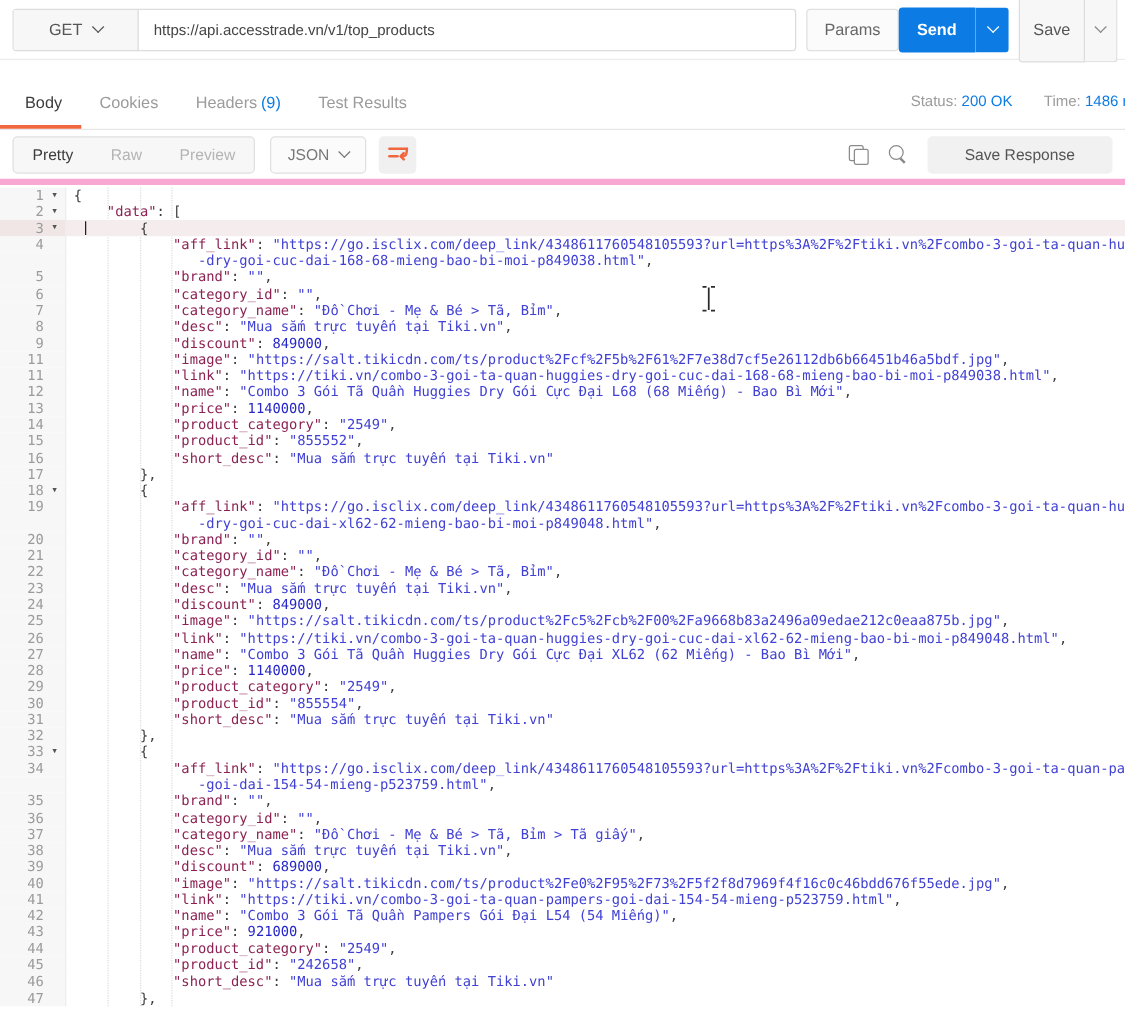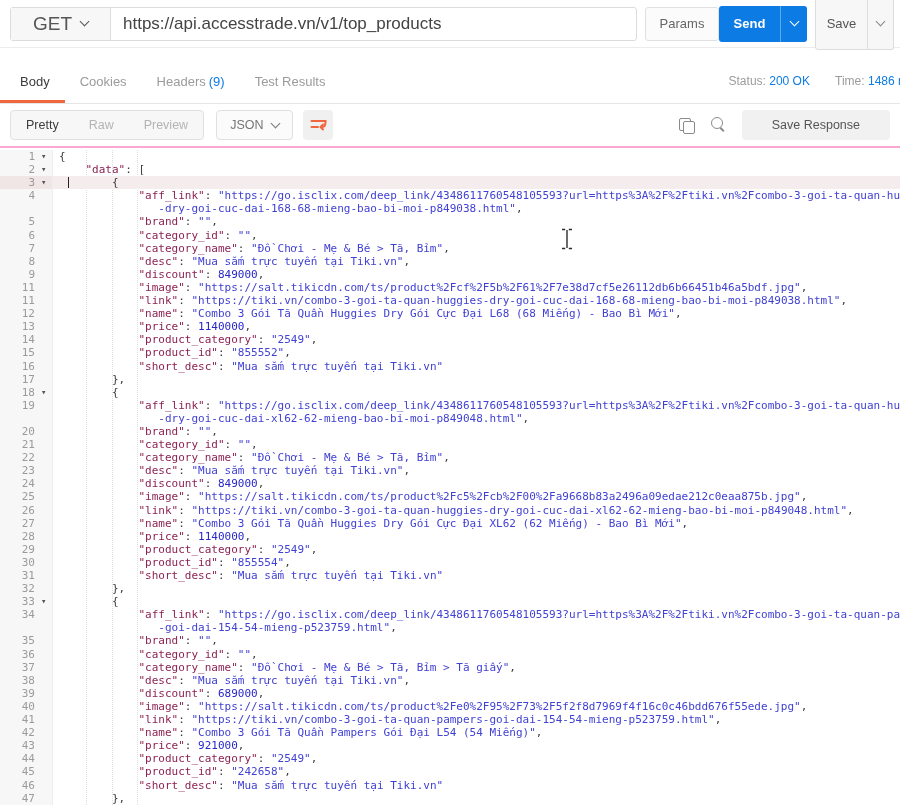--- a/index.html
+++ b/index.html
@@ -4,22 +4,22 @@
 <style>
   * { box-sizing: border-box; margin: 0; padding: 0; }
   html,body { width:900px; height:809px; overflow:hidden; background:#fff;
     font-family:"Liberation Sans", sans-serif; position:relative; }
 
   
   .topbar { height:48px; display:flex; align-items:center; padding-left:10px;
     border-bottom:1px solid #ececec; background:#fff; }
   .method-url { display:flex; height:34px; width:627px; border:1px solid #dcdcdc; border-radius:3px; background:#fff; }
   .method { width:100px; background:#f7f7f7; border-right:1px solid #dcdcdc;
-    display:flex; align-items:center; justify-content:center; font-size:19px; color:#555; cursor:pointer; }
-  .url-input { flex:1; border:none; outline:none; font-size:17px; color:#444;
+    display:flex; align-items:center; justify-content:center; font-size:13px; color:#555; cursor:pointer; }
+  .url-input { flex:1; border:none; outline:none; font-size:12px; color:#444;
     padding:0 12px; font-family:"Liberation Sans",sans-serif; background:transparent; }
   .chev { width:7px; height:7px; border-right:1.5px solid currentColor; border-bottom:1.5px solid currentColor;
     transform:rotate(45deg); display:inline-block; margin-left:9px; margin-top:-4px; }
   .btn-params { margin-left:8px; height:34px; width:74px; border:1px solid #e0e0e0; border-radius:3px;
     background:#fbfbfb; color:#666; font-size:13px; display:flex; align-items:center; justify-content:center; cursor:pointer; }
   .send-group { display:flex; height:36px; }
   .send-main { width:61px; background:#0c7be4; color:#fff; font-weight:bold; font-size:13px;
     border-radius:3px 0 0 3px; display:flex; align-items:center; justify-content:center; cursor:pointer; }
   .send-caret { width:27px; background:#0c7be4; border-left:1px solid rgba(255,255,255,.35);
     border-radius:0 3px 3px 0; display:flex; align-items:center; justify-content:center; color:#fff; cursor:pointer; }
@@ -35,21 +35,21 @@
   .tabs-row { height:56px; display:flex; align-items:flex-end; border-bottom:1px solid #e6e6e6; position:relative; }
   .tab { height:40px; line-height:38px; padding:0 15px; font-size:13px; color:#9b9b9b; cursor:pointer; }
   .tab.first { padding-left:20px; }
   .tab.active { color:#3c3c3c; border-bottom:3px solid #f0663f; }
   .tab .badge { color:#0c7be4; margin-left:3px; }
   .meta { position:absolute; right:-14px; bottom:15px; font-size:12px; color:#9b9b9b; white-space:nowrap; }
   .meta b { font-weight:normal; color:#0c7be4; }
   .meta .sp { display:inline-block; width:22px; }
 
   
-  .vbar { height:44px; display:flex; align-items:center; padding:0 10px; border-bottom:2px solid #f9a8d4;text-align:right; }
+  .vbar { height:44px; display:flex; align-items:center; padding:0 10px; border-bottom:5px solid #f9a8d4;text-align:right; }
   .seg-group { display:flex; height:30px; border:1px solid #e0e0e0; border-radius:4px; overflow:hidden; background:#f7f7f7; }
   .seg { padding:0 15px; line-height:28px; font-size:12.5px; color:#b4b4b4; cursor:pointer; }
   .seg.active { color:#3c3c3c; }
   .json-dd { margin-left:12px; height:30px; border:1px solid #e0e0e0; border-radius:4px; background:#fbfbfb;
     display:flex; align-items:center; padding:0 13px; color:#777; font-size:12.5px; cursor:pointer; }
   .wrap-btn { margin-left:10px; width:30px; height:30px; background:#f0f0f0; border-radius:4px;
     display:flex; align-items:center; justify-content:center; cursor:pointer; }
   .icon-copy { margin-left:auto; width:15px; height:15px; position:relative; cursor:pointer; }
   .icon-copy:before, .icon-copy:after { content:""; position:absolute; width:10px; height:11px;
     border:1.5px solid #8b8b8b; border-radius:2px; background:#fff; }

